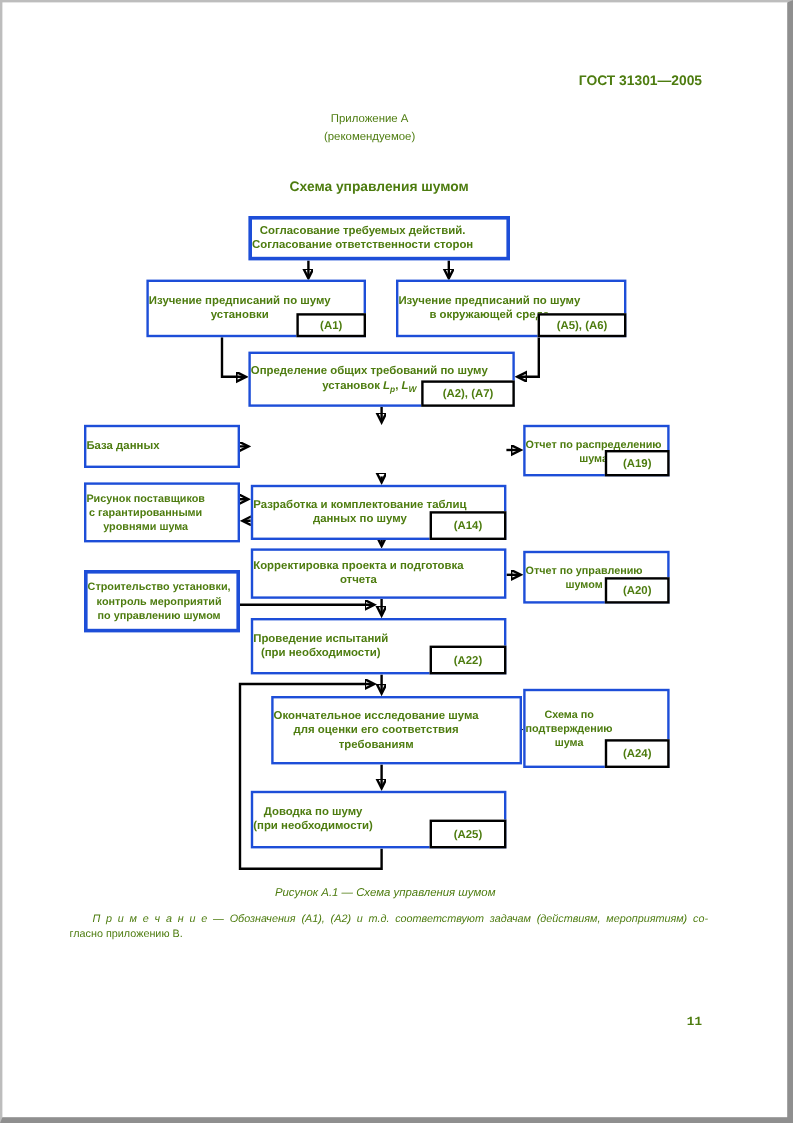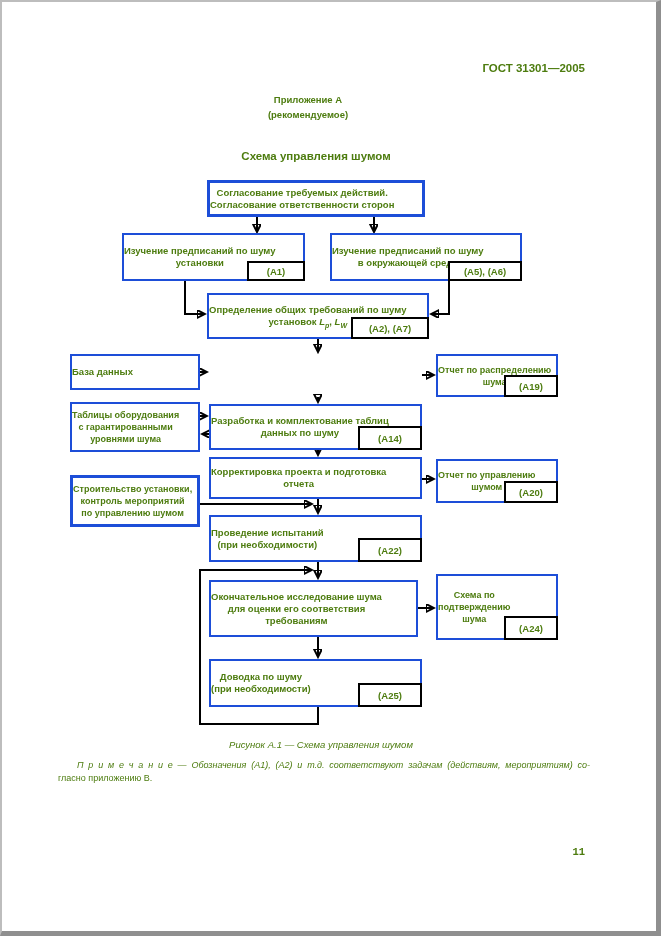--- a/index.html
+++ b/index.html
@@ -5,21 +5,21 @@
   html,body { margin:0; padding:0; background:#e9e9e9; }
   .page {
     position:relative; width:661px; height:936px; background:#ffffff;
     font-family:"Liberation Sans", sans-serif; color:#4d7c0f;
     box-sizing:border-box; overflow:hidden;
     border-top:2px solid #bdbdbd; border-left:2px solid #bdbdbd;
     border-right:5px solid #8f8f8f; border-bottom:5px solid #8f8f8f;
   }
   .abs { position:absolute; }
   .doc-number { top:60px; left:0; width:583px; text-align:right; font-size:11.5px; font-weight:bold; }
-  .appendix   { top:90px; left:0; width:612px; text-align:center; font-size:9.5px; font-weight:bold; line-height:15px; }
+  .appendix   { top:90px; left:0; width:612px; text-align:center; font-size:9.5px; font-weight:normal; line-height:15px; }
   .fig-title  { top:148px; left:0; width:628px; text-align:center; font-size:11.5px; font-weight:bold; }
   .caption    { top:737px; left:0; width:638px; text-align:center; font-size:9.5px; font-style:italic; }
   .note       { top:757px; left:56px; width:532px; font-size:9px; line-height:13px; }
   .note .l1   { display:block; text-indent:19px; text-align:justify; text-align-last:justify;font-style:italic; }
   .note .l2   { display:block; }
   .page-num   { top:844px; left:0; width:583px; text-align:right; font-size:10.5px; font-weight:bold;font-family:Liberation Mono, monospace; }
 
   svg.wires { position:absolute; left:0; top:0; width:661px; height:936px; z-index:0; }
   svg.wires path { stroke:#000; stroke-width:2; fill:none; }
 
@@ -118,21 +118,21 @@
   <div class="box" style="left:434px;top:352px;width:122px;height:43px">
     <div class="bt small">
       <span>Отчет по распределению</span><br>
       <span>шума</span>
     </div>
     <div class="tag" style="width:54px;height:22px">(А19)</div>
   </div>
 
   <div class="box" style="left:68px;top:400px;width:130px;height:50px">
     <div class="bt small">
-      <span>Таблицы оборудования</span><br>
+      <span>Рисунок поставщиков</span><br>
       <span>с гарантированными</span><br>
       <span>уровнями шума</span>
     </div>
   </div>
 
   <div class="box" style="left:207px;top:402px;width:213px;height:46px">
     <div class="bt">
       <span>Разработка и комплектование таблиц</span><br>
       <span>данных по шуму</span>
     </div>
@@ -163,21 +163,21 @@
   </div>
 
   <div class="box" style="left:207px;top:513px;width:213px;height:47px">
     <div class="bt">
       <span>Проведение испытаний</span><br>
       <span>(при необходимости)</span>
     </div>
     <div class="tag" style="width:64px;height:24px">(А22)</div>
   </div>
 
-  <div class="box" style="left:207px;top:578px;width:209px;height:57px">
+  <div class="box" style="left:224px;top:578px;width:209px;height:57px">
     <div class="bt">
       <span>Окончательное исследование шума</span><br>
       <span>для оценки его соответствия</span><br>
       <span>требованиям</span>
     </div>
   </div>
 
   <div class="box" style="left:434px;top:572px;width:122px;height:66px">
     <div class="bt small">
       <span>Схема по</span><br>

